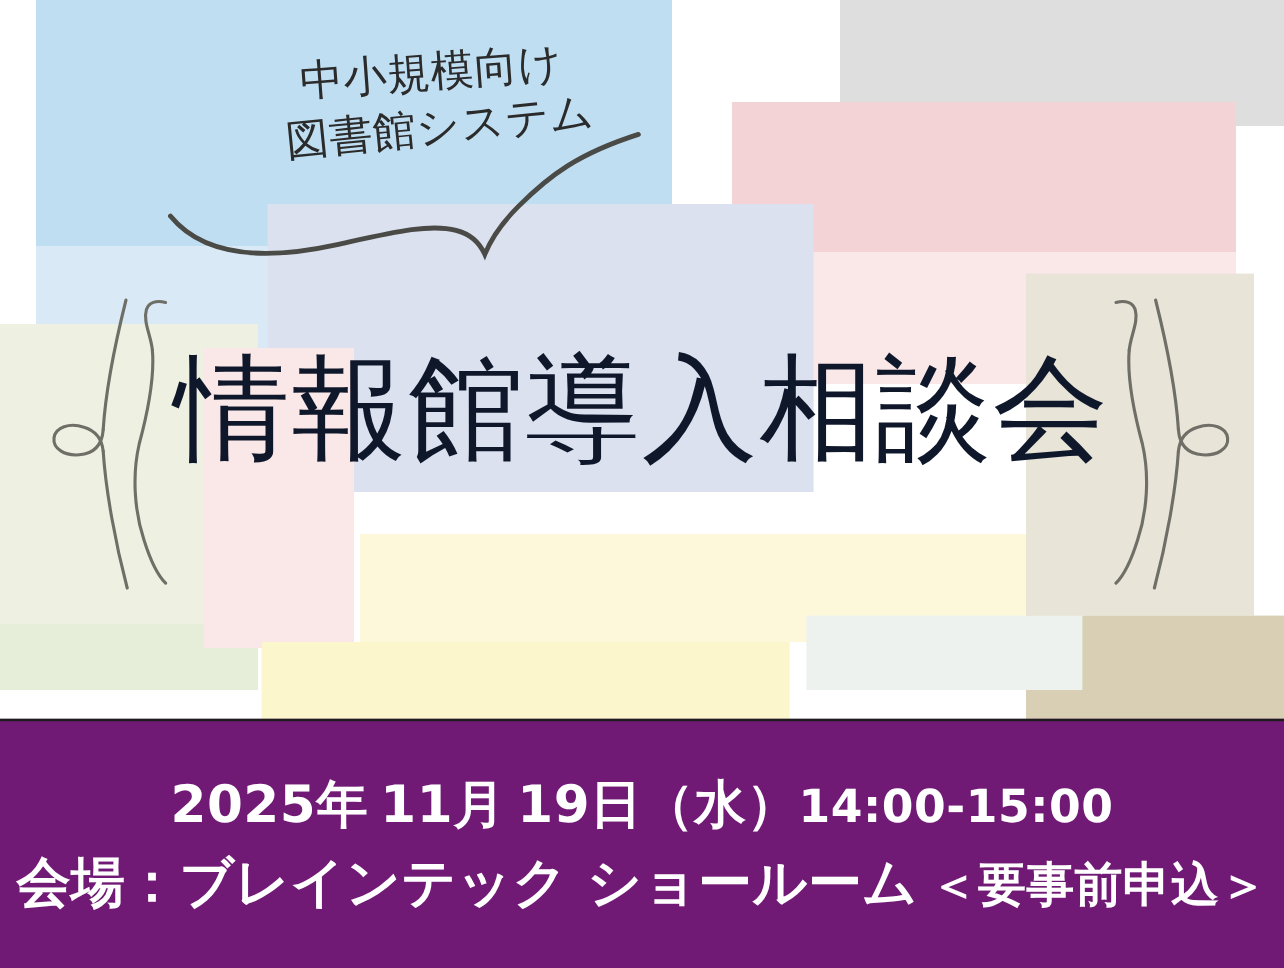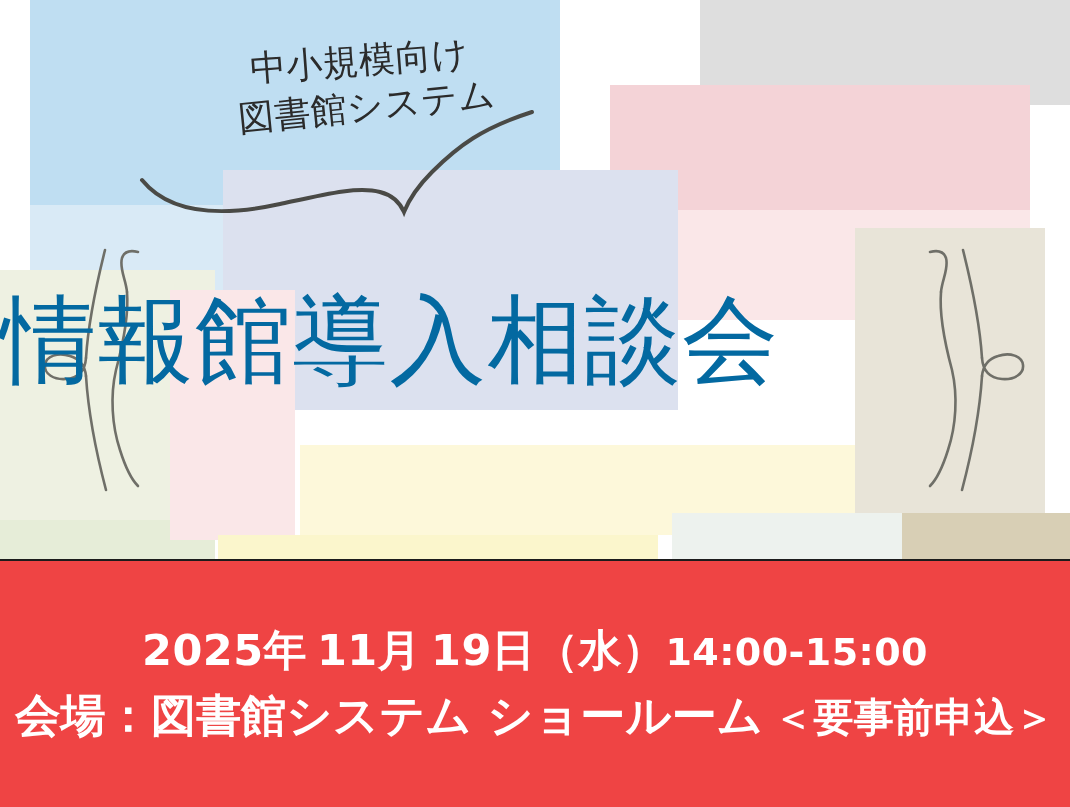--- a/index.html
+++ b/index.html
@@ -44,36 +44,37 @@
   #handwrite .hw-line { display:block; }
   #handwrite .hw-line.l2 { transform:rotate(-1.5deg) translateX(4px); }
 
   
   #swoosh { position:absolute; left:130px; top:100px; }
 
   
   #main-title {
     position:absolute;
     left:0; right:0; top:292px;
-    color:#0369a1;
+    text-align:center;
+    color:#0f172a;
     font-family:"DejaVu Sans", sans-serif;
     font-size:96px;
     font-weight:400;
     line-height:1.0;
     letter-spacing:0.015em;
     white-space:nowrap;
     z-index:6;
   }
 
   
   #footer {
     position:absolute;
     left:0; right:0; bottom:0;
-    height:248px;
-    background:#ef4444;
+    height:208px;
+    background:#701a75;
     color:#ffffff;
     display:flex;
     flex-direction:column;
     align-items:center;
     justify-content:center;
     gap:6px;
     z-index:8;
     border-top:2px solid #1c1c1c;
   }
   .foot-line {
@@ -143,17 +144,17 @@
     <span class="hw-line l2">図書館システム</span>
   </div>
 
   <div id="main-title">情報館導入相談会</div>
 
   <div id="footer">
     <div class="foot-line" id="footer-date">
       <span>2025年</span><span class="spacer-s"></span><span>11月</span><span class="spacer-s"></span><span>19日</span><span>（水）</span><span class="sm">14:00-15:00</span>
     </div>
     <div class="foot-line" id="footer-venue">
-      <span>会場：</span><span>図書館システム ショールーム</span><span class="spacer-s"></span><span class="note">＜要事前申込＞</span>
+      <span>会場：</span><span>ブレインテック ショールーム</span><span class="spacer-s"></span><span class="note">＜要事前申込＞</span>
     </div>
   </div>
 
 </div>
 
 </body></html>

